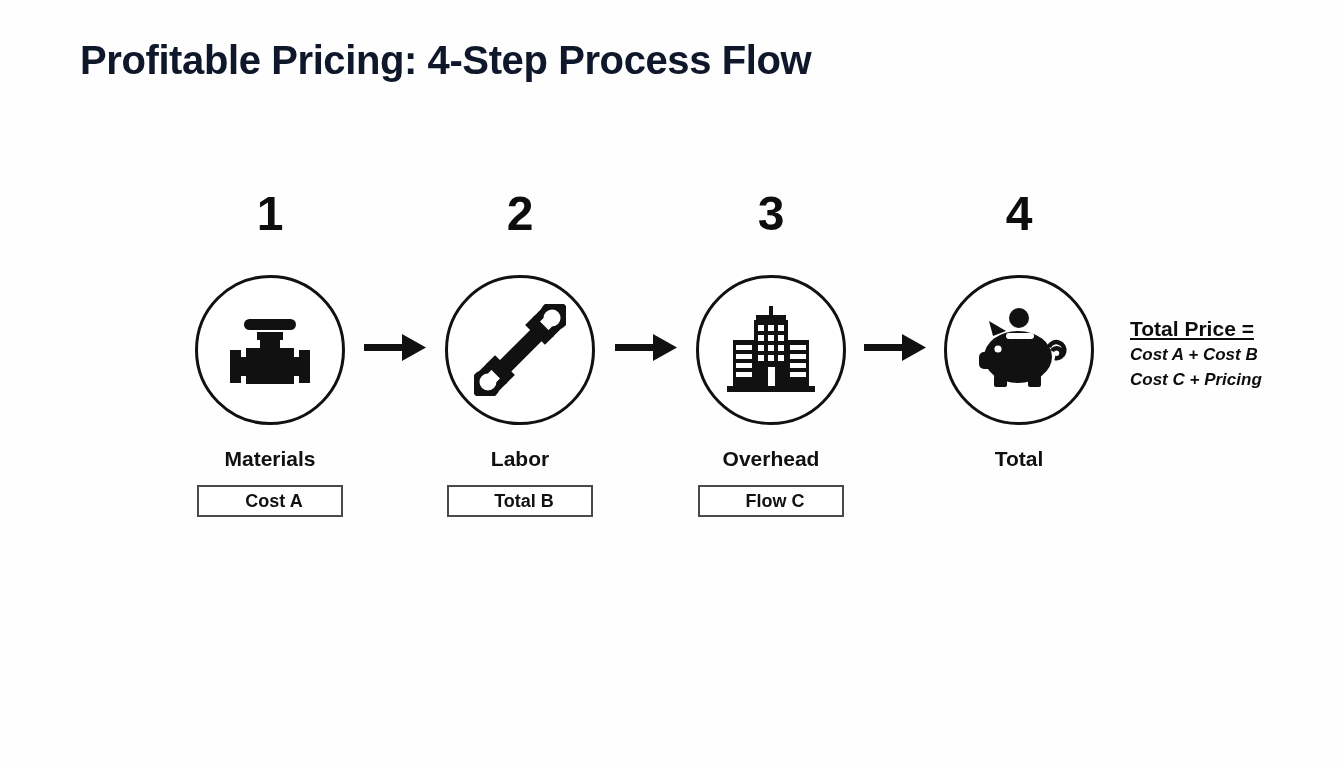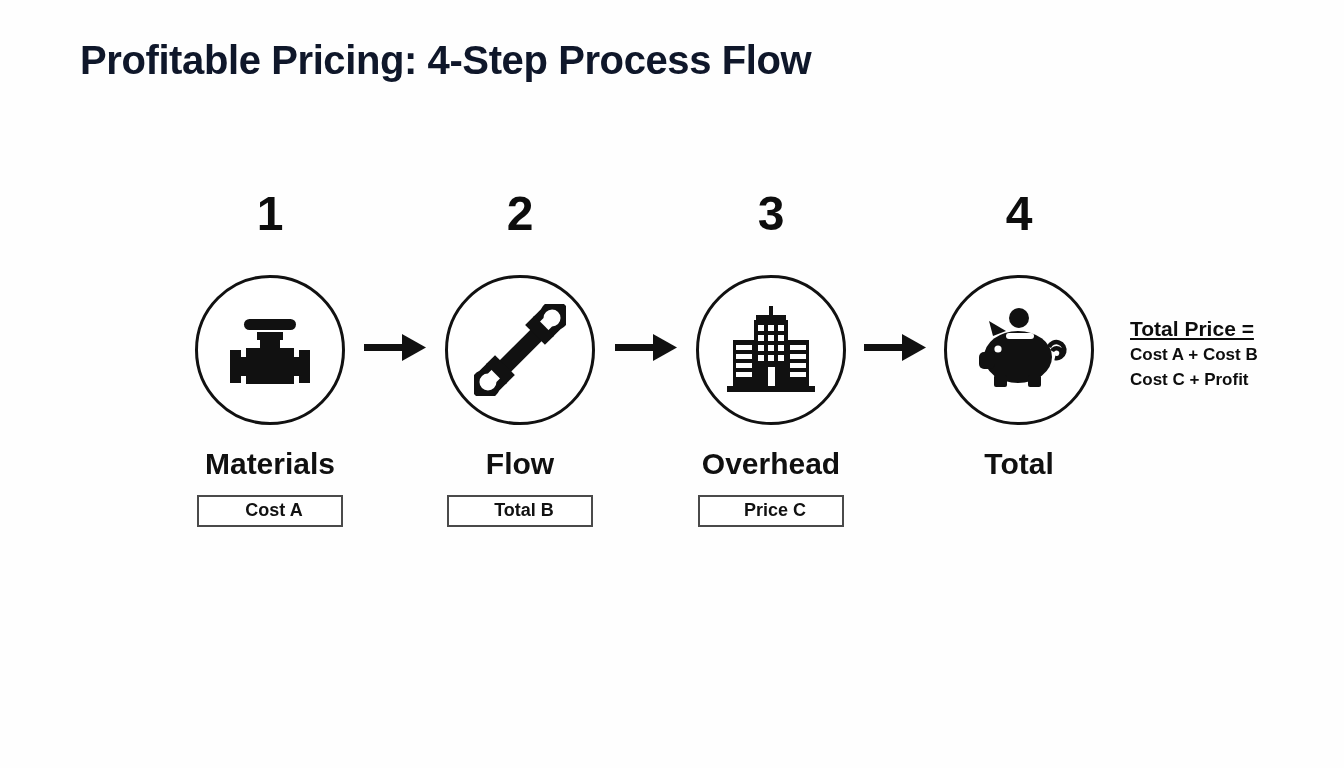--- a/index.html
+++ b/index.html
@@ -66,21 +66,21 @@
     box-sizing: border-box;
     display: flex;
     align-items: center;
     justify-content: center;
     background: #ffffff;
   }
   .circle-wrap svg { display: block; }
 
   .step-label {
     margin-top: 23px;
-    font-size: 30px;
+    font-size: 21px;
     font-weight: bold;
     color: #101010;
     line-height: 1.05;
   }
 
   .cost-box {
     margin: 15px auto 0 auto;
     width: 146px;
     height: 32px;
     border: 2px solid #4a4a4a;
@@ -120,20 +120,21 @@
     font-weight: bold;
     line-height: 1.28;
     white-space: nowrap;
     text-decoration: underline;
   }
   #total-formula .formula-line {
     font-size: 17px;
     font-weight: bold;
     line-height: 1.45;
     white-space: nowrap;
+    font-style: italic;
   }
 </style>
 </head>
 <body>
 
 <div id="slide-title">Profitable Pricing: 4-Step Process Flow</div>
 
 <div id="process-flow">
 
   <div class="step step-1">
@@ -188,21 +189,21 @@
             </g>
 
             <g transform="translate(26,66) rotate(225)">
               <path d="M-14,-15 A15,15 0 1 1 14,-15 L14,-4 L6,-4 L6,-11 A8.5,8.5 0 1 0 -6,-11 L-6,-4 L-14,-4 Z"></path>
               <rect x="-14" y="-6" width="28" height="13"></rect>
             </g>
           </g>
         </svg>
       </span>
     </div>
-    <div class="step-label">Flow</div>
+    <div class="step-label">Labor</div>
     <div class="cost-box">
       <span>Total B</span>
     </div>
   </div>
 
   <div class="flow-arrow arrow-2">
     <svg width="64" height="36" viewBox="0 0 64 36" aria-hidden="true">
       <rect x="0" y="14" width="44" height="7" fill="#111111"></rect>
       <path d="M38 4 L62 17.5 L38 31 Z" fill="#111111"></path>
     </svg>
@@ -251,21 +252,21 @@
             <rect x="67" y="41" width="16" height="5"></rect>
             <rect x="67" y="50" width="16" height="5"></rect>
             <rect x="67" y="59" width="16" height="5"></rect>
             <rect x="67" y="68" width="16" height="5"></rect>
           </g>
         </svg>
       </span>
     </div>
     <div class="step-label">Overhead</div>
     <div class="cost-box">
-      <span>Price C</span>
+      <span>Flow C</span>
     </div>
   </div>
 
   <div class="flow-arrow arrow-3">
     <svg width="64" height="36" viewBox="0 0 64 36" aria-hidden="true">
       <rect x="0" y="14" width="44" height="7" fill="#111111"></rect>
       <path d="M38 4 L62 17.5 L38 31 Z" fill="#111111"></path>
     </svg>
   </div>
 
@@ -302,14 +303,14 @@
     <div class="cost-box hidden">
       <span></span>
     </div>
   </div>
 
 </div>
 
 <div id="total-formula">
   <div class="formula-head">Total Price =</div>
   <div class="formula-line">Cost A + Cost B</div>
-  <div class="formula-line">Cost C + Profit</div>
+  <div class="formula-line">Cost C + Pricing</div>
 </div>
 
 </body></html>

